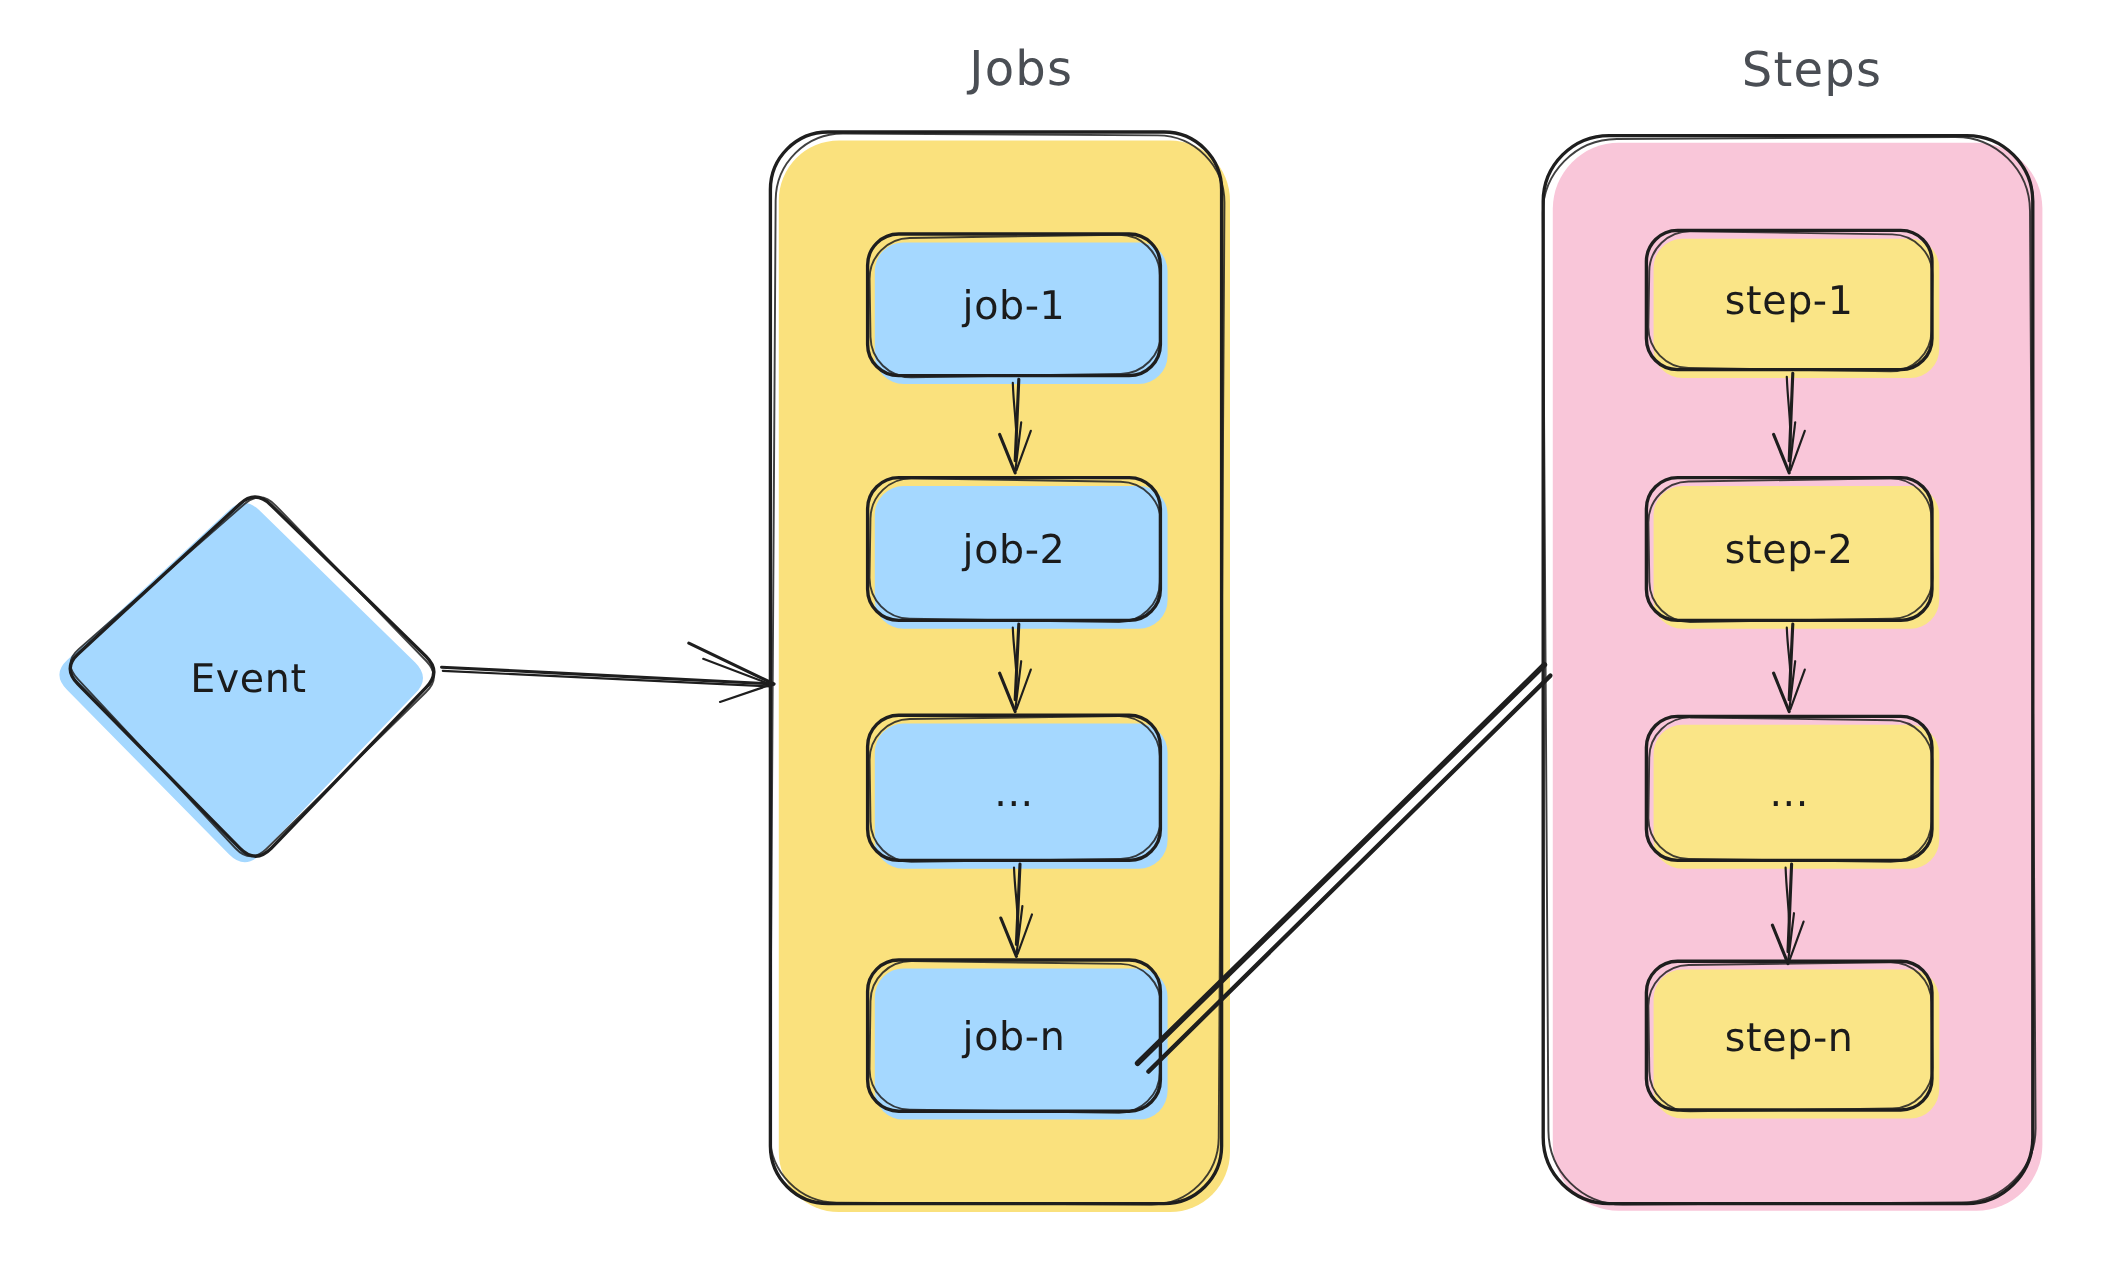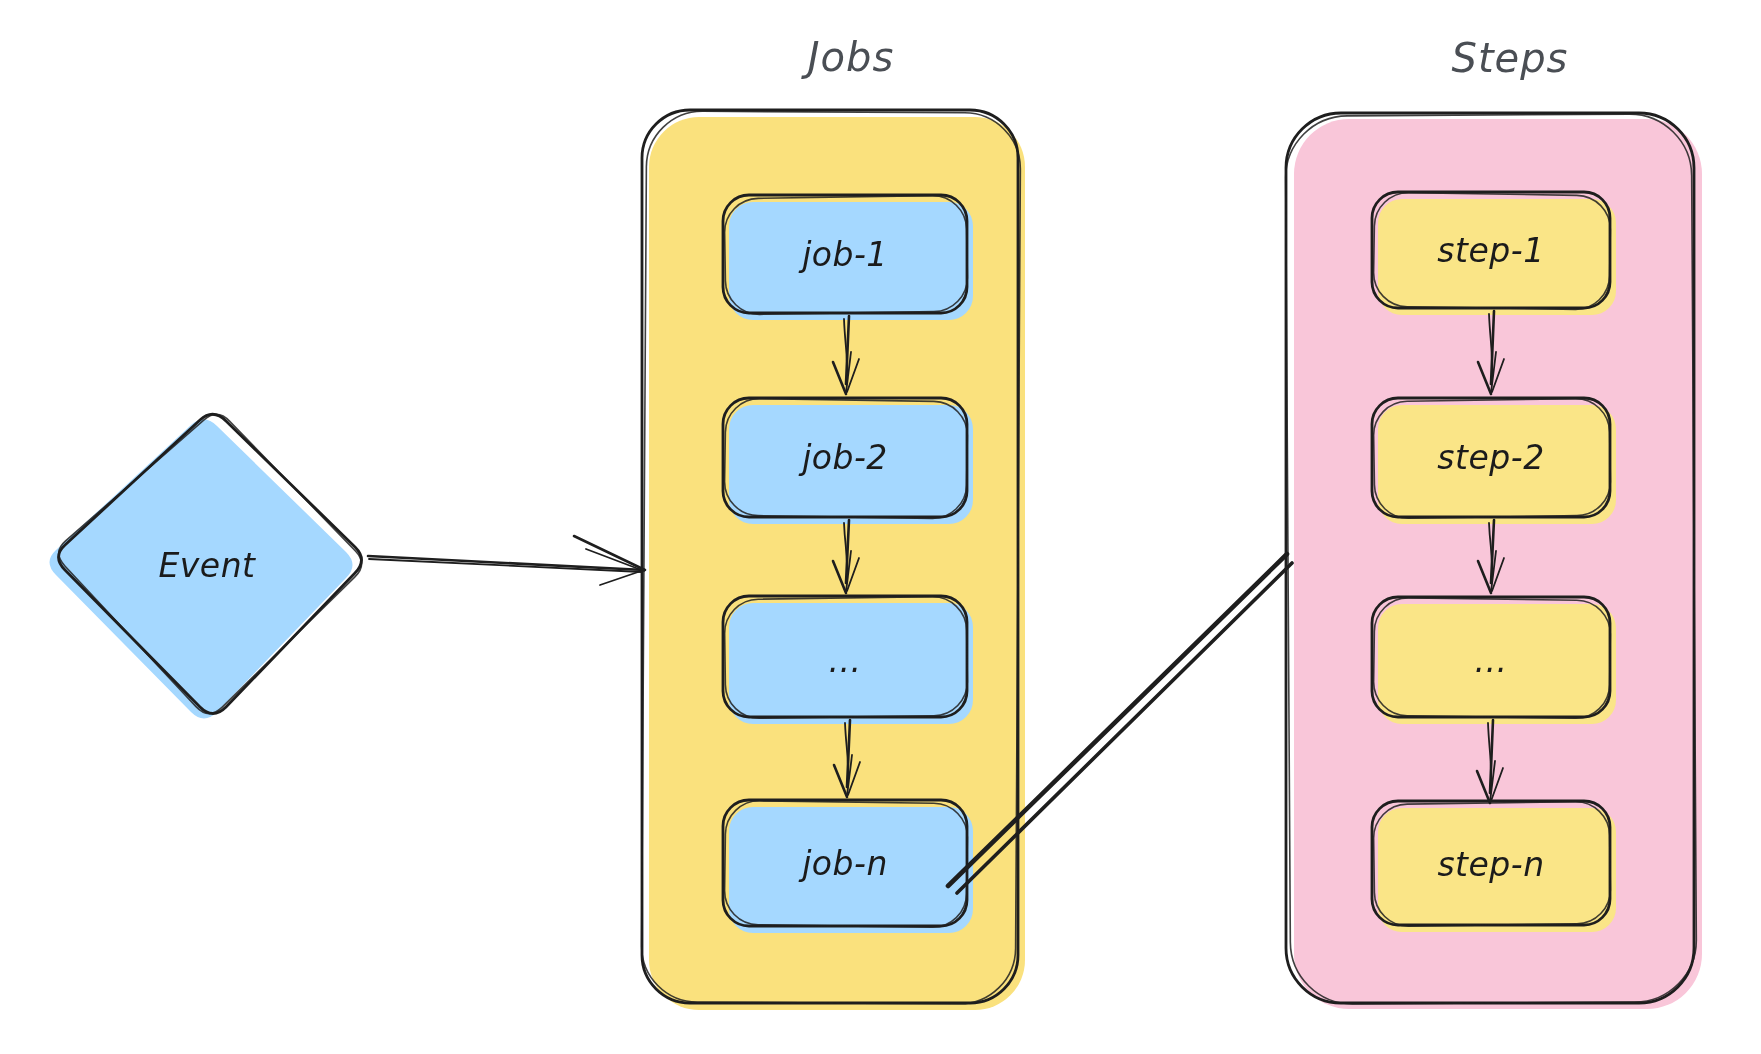--- a/index.html
+++ b/index.html
@@ -2,21 +2,20 @@
 <html style="--background: #ffffff; --stroke: #1e1e1e; --title_text: #4a4e54; --label_text: #1b1b1b; --event_fill: #a5d8ff; --jobs_container_fill: #fae17d; --job_box_fill: #a5d8ff; --steps_container_fill: #f9c6d9; --step_box_fill: #fae587;"><head>
 <meta charset="utf-8">
 <style>
   html,body{margin:0;padding:0;background:#ffffff;}
   .canvas{
     position:relative;
     width:1719px;height:1054px;
     background:var(--background,#ffffff);
     overflow:hidden;
     font-family:"DejaVu Sans","Liberation Sans",sans-serif;
-    font-style:italic;
   }
   svg{position:absolute;left:0;top:0;}
   
   .sk  {fill:none;stroke:var(--stroke,#1e1e1e);stroke-width:2.8;stroke-linecap:round;stroke-linejoin:round;}
   .sk2 {fill:none;stroke:var(--stroke,#1e1e1e);stroke-width:1.6;stroke-linecap:round;stroke-linejoin:round;opacity:.85;}
   .shaft{fill:none;stroke:var(--stroke,#1e1e1e);stroke-width:2.6;stroke-linecap:round;stroke-linejoin:round;}
   .thin {stroke-width:1.8;}
   .thick {fill:none;stroke:var(--stroke,#1e1e1e);stroke-width:4.6;stroke-linecap:round;}
   .thick2{fill:none;stroke:var(--stroke,#1e1e1e);stroke-width:3.6;stroke-linecap:round;}
   

